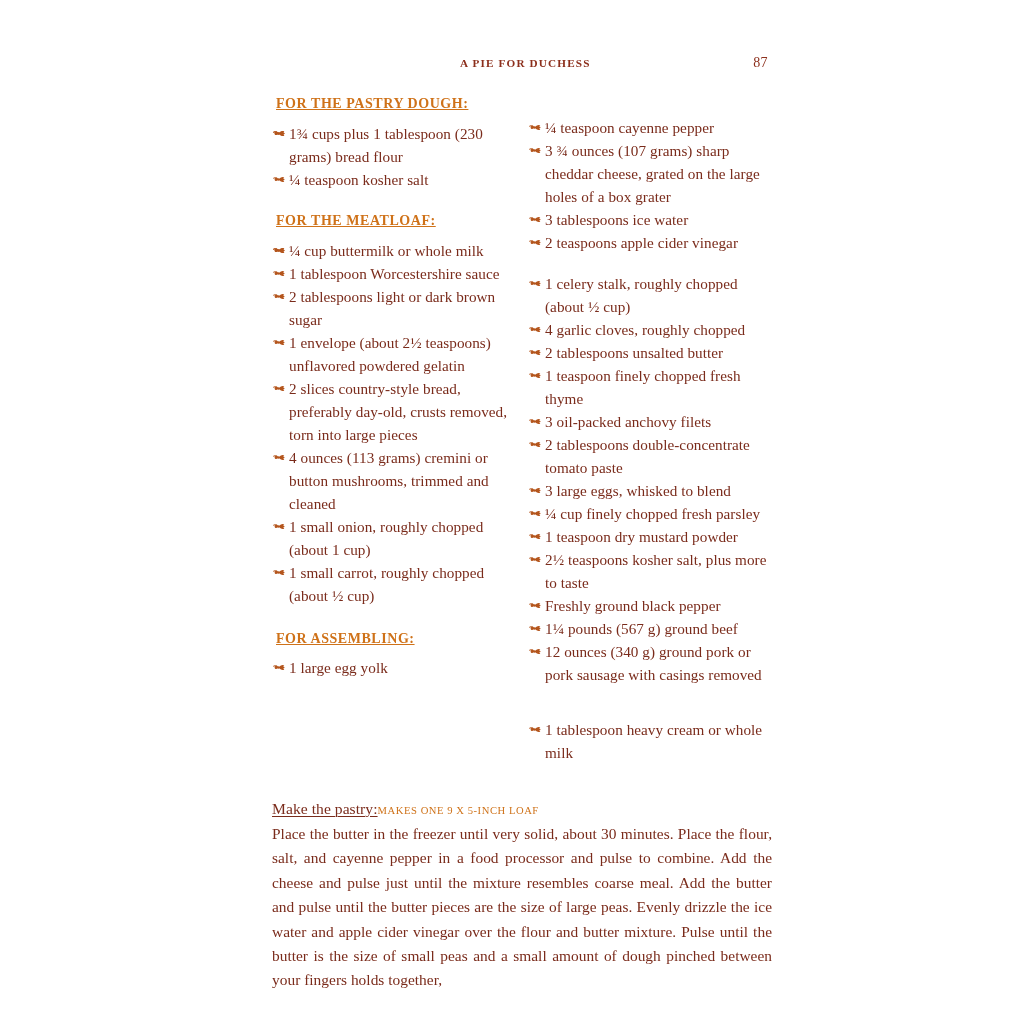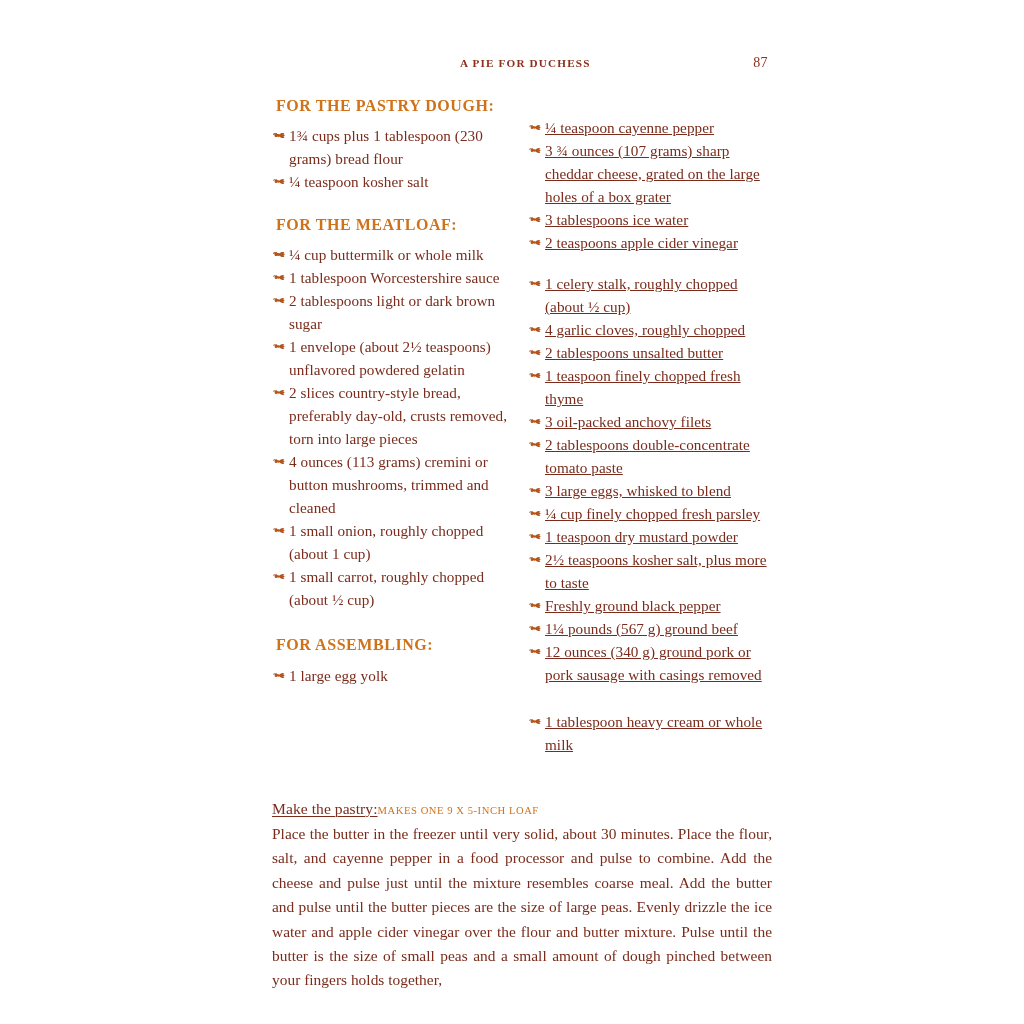--- a/index.html
+++ b/index.html
@@ -51,33 +51,34 @@
     position: absolute;
     left: 272px;
     top: 96px;
     width: 500px;
     display: flex;
     gap: 0;
   }
   .col {
     width: 244px;
   }
-  .col.right { margin-left: 12px; text-decoration: underline; }
+  .col.right { margin-left: 12px; }
 
   .grp { margin: 0; }
   .grp + .grp { margin-top: 22px; }
 
   .grp-head {
-    font-size: 16px;
+    font-size: 14px;
     font-weight: 700;
     letter-spacing: .55px;
     color: #cf7219;
     text-transform: uppercase;
     margin: 0 0 9px 4px;
     line-height: 1.2;
+    text-decoration: underline;
   }
 
   ul.ing {
     list-style: none;
     margin: 0;
     padding: 0;
   }
   ul.ing li {
     position: relative;
     padding-left: 17px;
@@ -563,21 +564,21 @@
                     <circle cx="6.3" cy="4.5" r="1.25"></circle>
                     <path d="M1.0 3.3c.5-.6 1.2-1.0 1.9-1.0l-.2 .9c-.6 0-1.2 .2-1.7 .6z"></path>
                   </g>
                 </svg>
             </span>
             <span>12 ounces (340 g) ground pork or pork sausage with casings removed</span>
           </li>
         </ul>
       </div>
 
-      <div class="grp" style="margin-top:24px;">
+      <div class="grp" style="margin-top:32px;">
         <ul class="ing">
           <li>
             <span class="bullet">
               <svg width="13" height="9" viewBox="0 0 13 9">
                   <g fill="#b4551c">
                     <path d="M6.6 4.5c1.1-1.6 2.6-2.5 4.2-2.5 .6 0 1.1 .2 1.5 .6-.5 .2-.9 .5-1.2 .9 .7 .1 1.2 .5 1.5 1.0-.3 .5-.8 .9-1.5 1.0 .3 .4 .7 .7 1.2 .9-.4 .4-.9 .6-1.5 .6-1.6 0-3.1-.9-4.2-2.5z"></path>
                     <path d="M5.9 4.5c-.6-.8-1.4-1.3-2.3-1.3-.5 0-.9 .2-1.2 .5 .4 .1 .7 .3 .9 .6-.5 .1-.9 .4-1.1 .8 .2 .4 .6 .7 1.1 .8-.2 .3-.5 .5-.9 .6 .3 .3 .7 .5 1.2 .5 .9 0 1.7-.5 2.3-1.3z" transform="translate(0,-1.0)"></path>
                     <circle cx="6.3" cy="4.5" r="1.25"></circle>
                     <path d="M1.0 3.3c.5-.6 1.2-1.0 1.9-1.0l-.2 .9c-.6 0-1.2 .2-1.7 .6z"></path>
                   </g>

